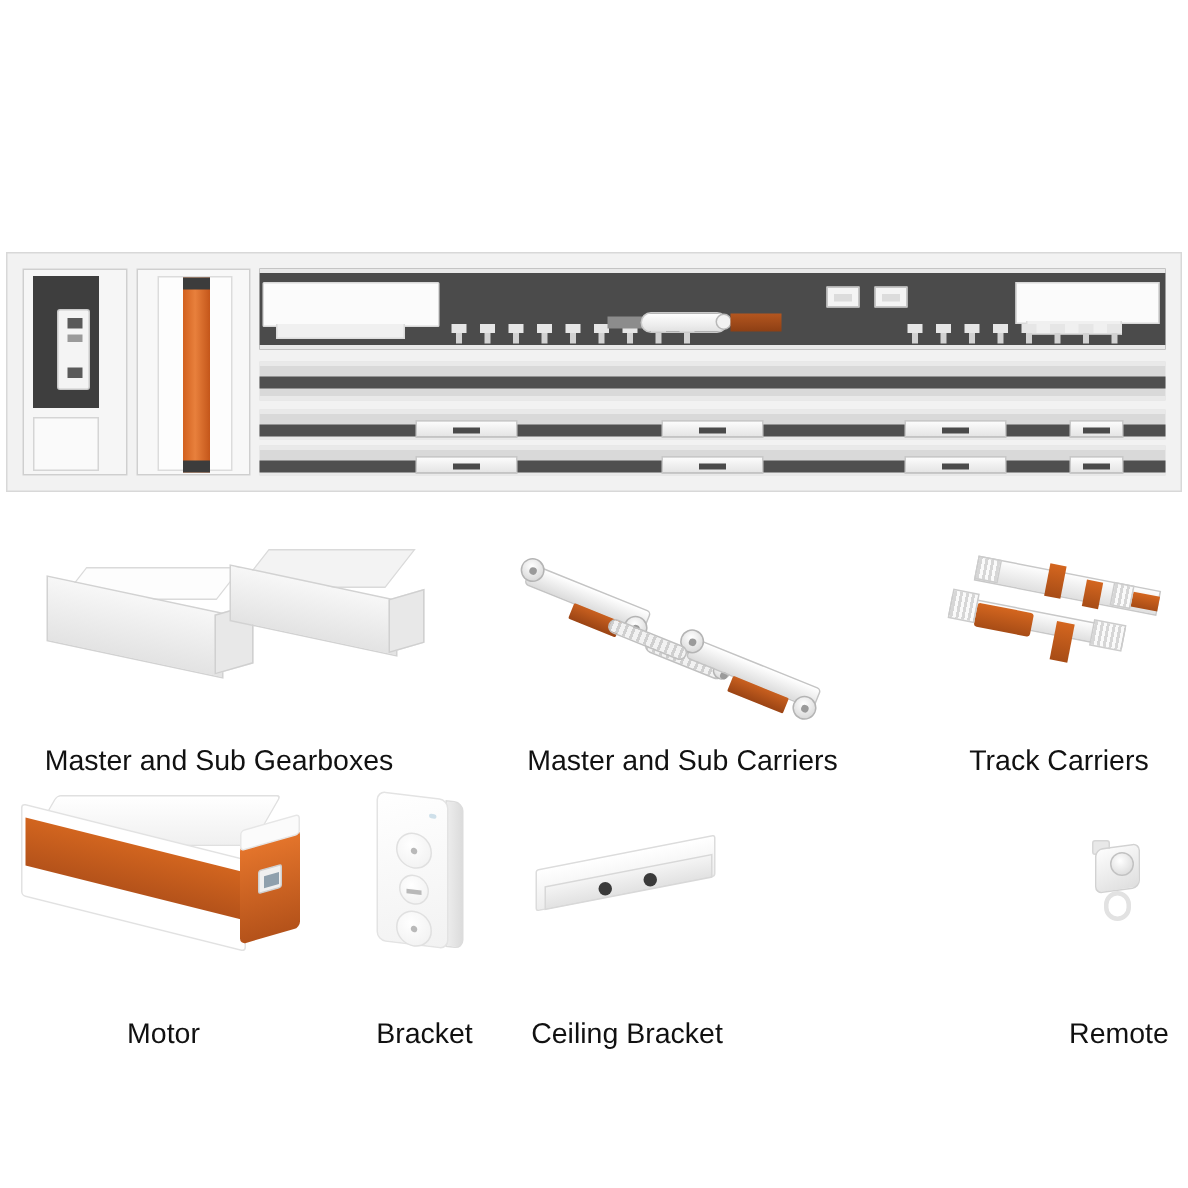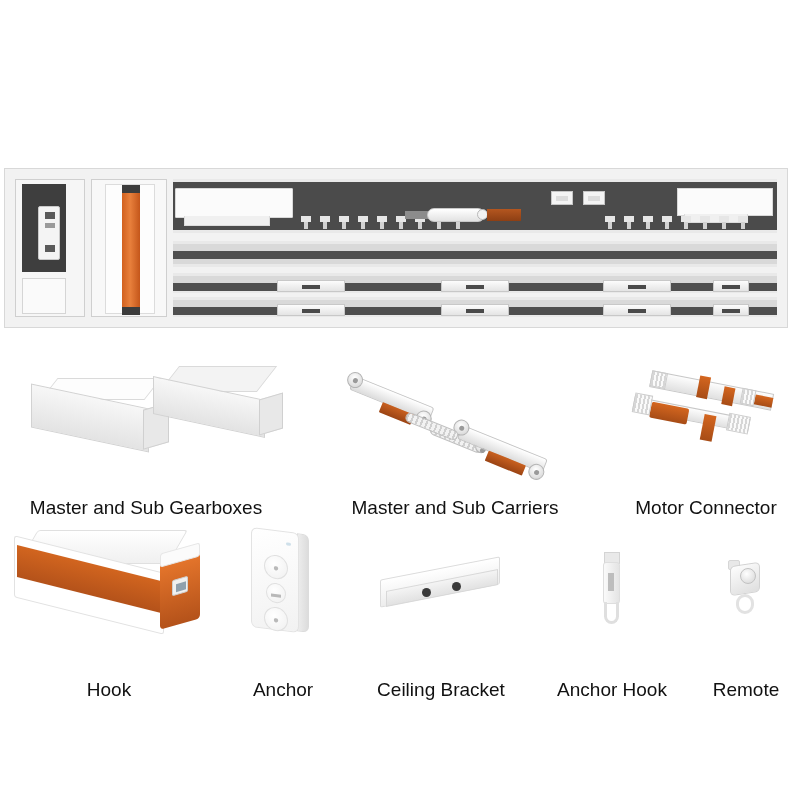--- a/index.html
+++ b/index.html
@@ -510,78 +510,66 @@
         <div class="tc-ribs" style="left:92px; top:10px; width:14px;"></div>
       </div>
       <div style="position:absolute; left:4px; top:38px; width:126px; height:54px; transform: rotate(11deg);">
         <div class="tc-bar" style="left:0px; top:8px; width:118px; height:14px;"></div>
         <div class="tc-orange" style="left:18px; top:10px; width:38px; height:16px; border-radius:2px;"></div>
         <div class="tc-orange" style="left:72px; top:12px; width:12px; height:26px;"></div>
         <div class="tc-ribs" style="left:0px; top:4px; width:18px; height:20px;"></div>
         <div class="tc-ribs" style="left:96px; top:6px; width:22px; height:18px;"></div>
       </div>
     </div>
-    <div class="comp-label">Motor Connector</div>
+    <div class="comp-label">Track Carriers</div>
   </div>
 
   <div class="comp" style="left:14px; top:528px; width:190px;">
     <div class="comp-art" style="width:190px; height:120px;">
       <div class="motor3d">
         <div class="m-top"></div>
         <div class="m-front">
           <div class="m-band"></div>
         </div>
         <div class="m-cap">
           <div class="m-cap-white-top"></div>
           <div class="m-port"></div>
         </div>
       </div>
     </div>
-    <div class="comp-label">Hook</div>
+    <div class="comp-label">Motor</div>
   </div>
 
   <div class="comp" style="left:247px; top:528px; width:72px;">
     <div class="comp-art" style="width:72px; height:120px;">
       <div class="remote3d">
         <div class="r-side"></div>
         <div class="r-face">
           <div class="r-led"></div>
           <div class="r-btn b1">●</div>
           <div class="r-btn b2">▬</div>
           <div class="r-btn b3">●</div>
         </div>
       </div>
     </div>
-    <div class="comp-label">Anchor</div>
-  </div>
-
-  <div class="comp" style="left:376px; top:528px; width:130px;">
+    <div class="comp-label">Bracket</div>
+  </div>
+
+  <div class="comp" style="left:353px; top:528px; width:130px;">
     <div class="comp-art" style="width:130px; height:120px;">
       <div class="cb" style="margin-top:22px;">
         <div class="cb-plate"></div>
         <div class="cb-plate2"></div>
         <div class="cb-hole" style="left:46px; top:38px;"></div>
         <div class="cb-hole" style="left:76px; top:32px;"></div>
       </div>
     </div>
     <div class="comp-label">Ceiling Bracket</div>
   </div>
 
-  <div class="comp" style="left:552px; top:528px; width:120px;">
-    <div class="comp-art" style="width:120px; height:120px; display:flex; justify-content:center;">
-      <div class="ah" style="margin-top:22px;">
-        <div class="ah-top"></div>
-        <div class="ah-body">
-          <div class="ah-slot" style="left:4px; top:10px;"></div>
-        </div>
-        <div class="ah-hook"></div>
-      </div>
-    </div>
-    <div class="comp-label">Anchor Hook</div>
-  </div>
 
   <div class="comp" style="left:700px; top:528px; width:92px;">
     <div class="comp-art" style="width:92px; height:120px; display:flex; justify-content:center;">
       <div class="rn" style="margin-top:28px;">
         <div class="rn-nub"></div>
         <div class="rn-body"></div>
         <div class="rn-wheel"></div>
         <div class="rn-loop"></div>
       </div>
     </div>

